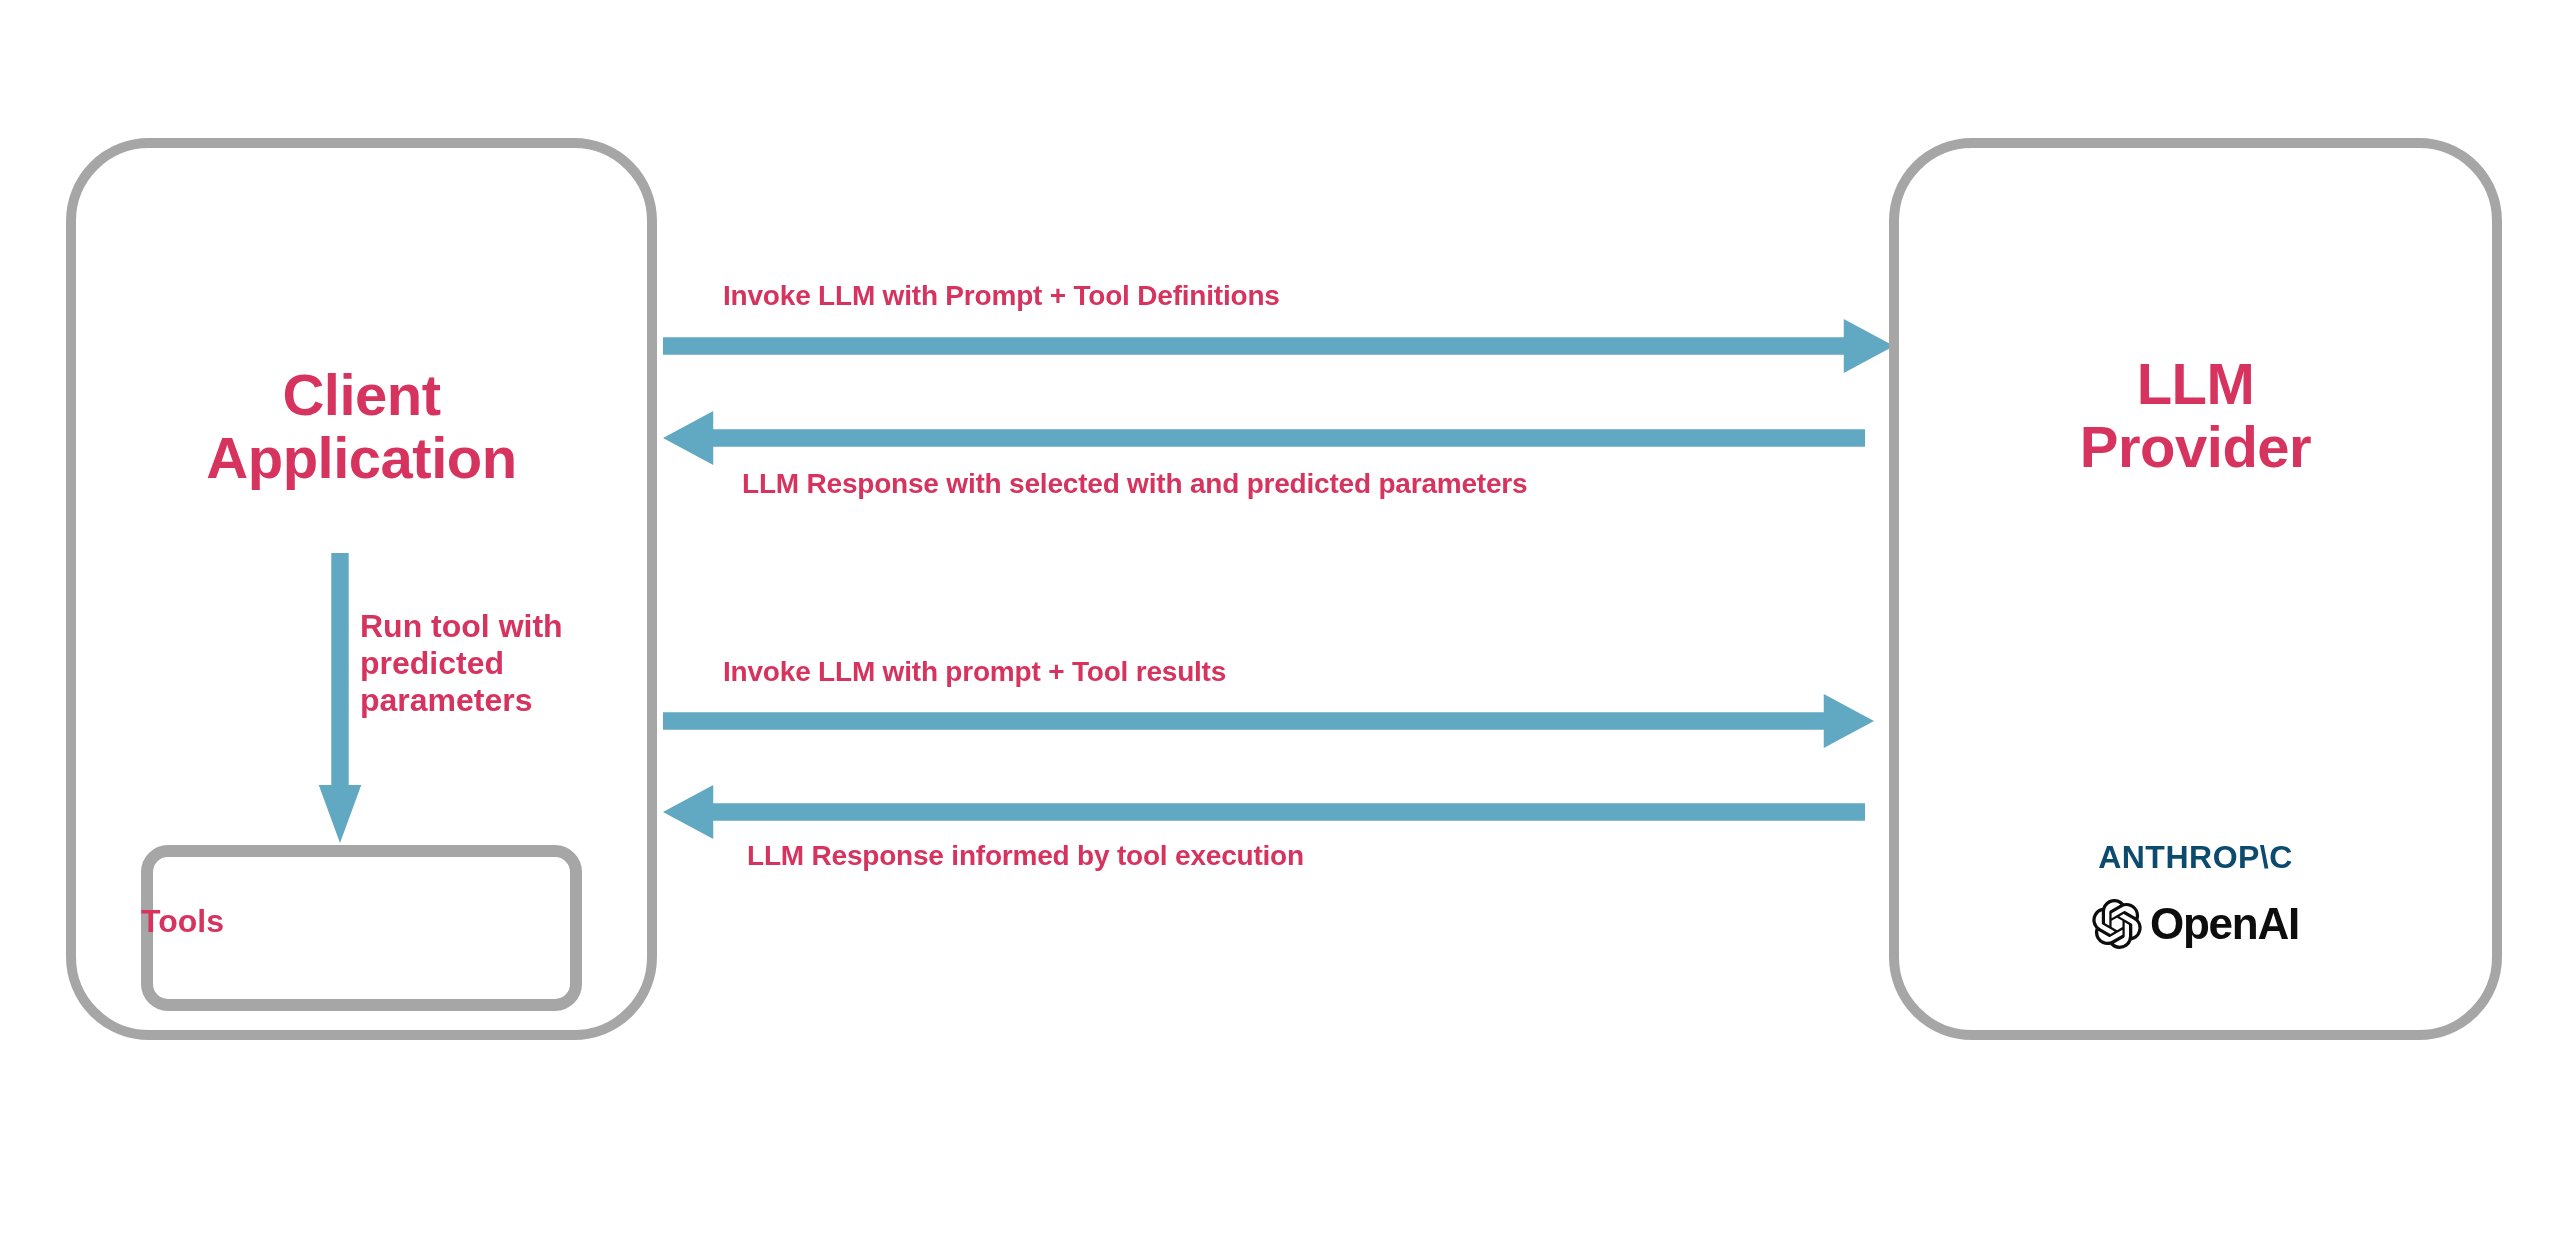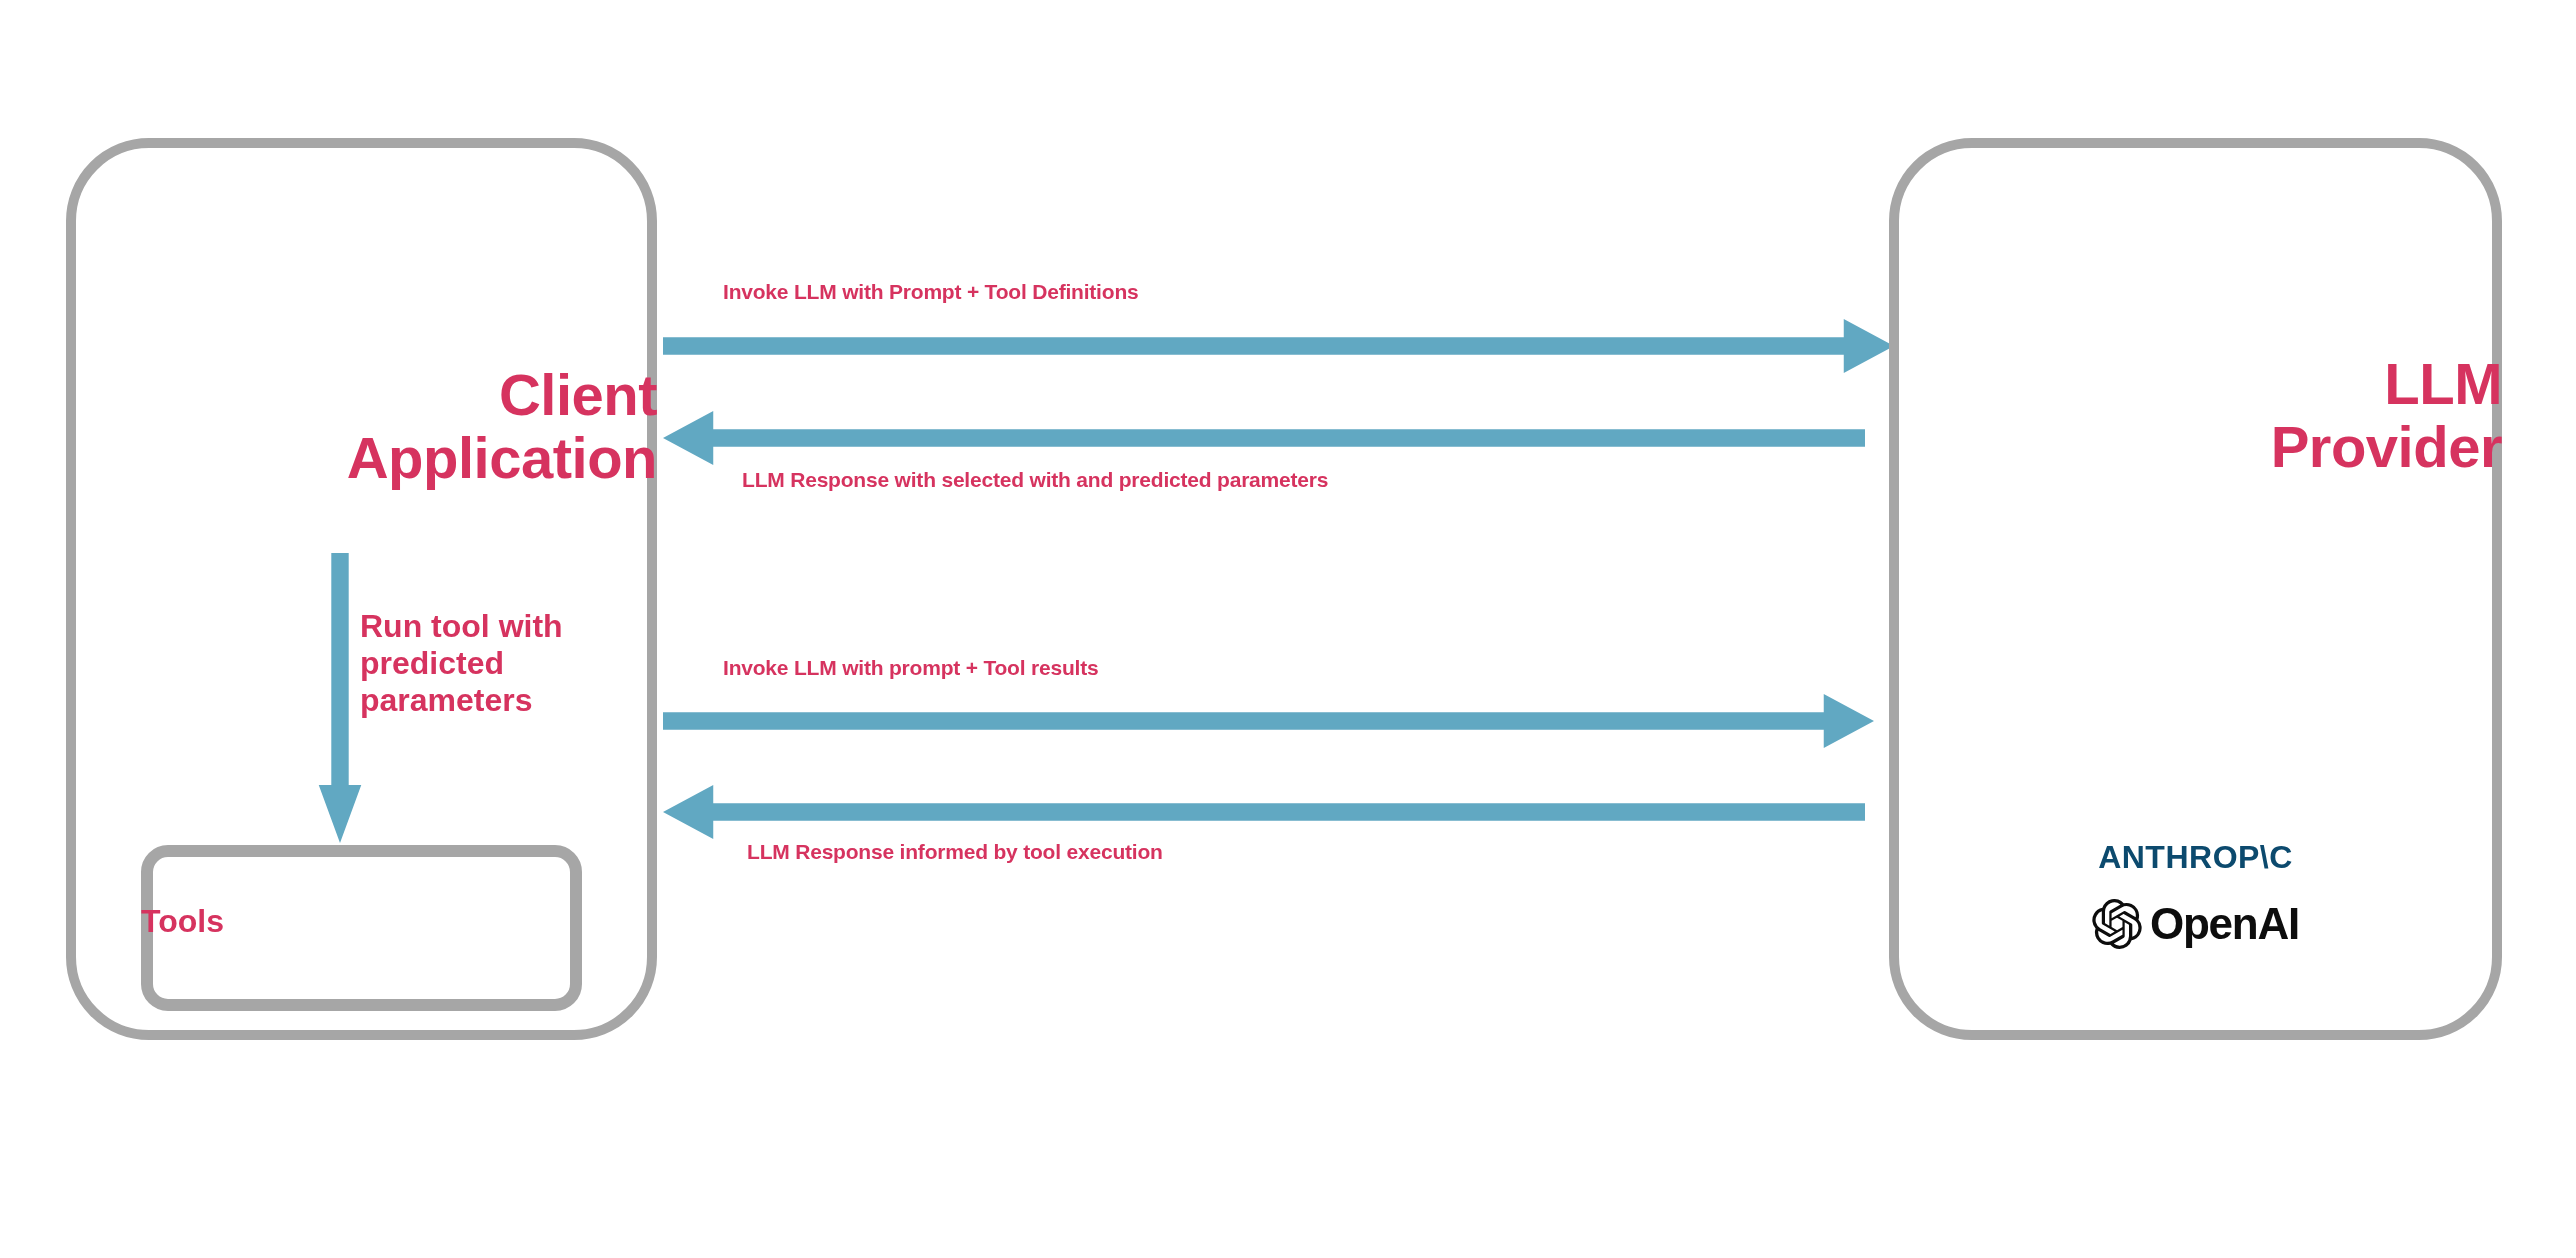--- a/index.html
+++ b/index.html
@@ -48,21 +48,21 @@
     border-width: 12.6px;
   }
 
   
   .crimson {
     color: #d6335f;
     font-weight: 700;
   }
   .node-title {
     position: absolute;
-    text-align: right;
+    text-align: center;
     font-size: 58px;
     line-height: 1.08;
     letter-spacing: -0.5px;
     white-space: pre-line;
   }
   #client-title {
     left: 66px;
     top: 364px;
     width: 591px;
   }
@@ -76,21 +76,21 @@
     left: 141px;
     top: 903px;
     width: 441px;
     text-align: left;
     font-size: 32px;
     font-weight: 700;
   }
 
   .edge-label {
     position: absolute;
-    font-size: 21px;
+    font-size: 28px;
     font-weight: 700;
     letter-spacing: -0.2px;
     white-space: nowrap;
   }
   #label-invoke-1 { left: 723px; top: 280px; }
   #label-response-1 { left: 742px; top: 468px; }
   #label-invoke-2 { left: 723px; top: 656px; }
   #label-response-2 { left: 747px; top: 840px; }
 
   #label-run-tool {

